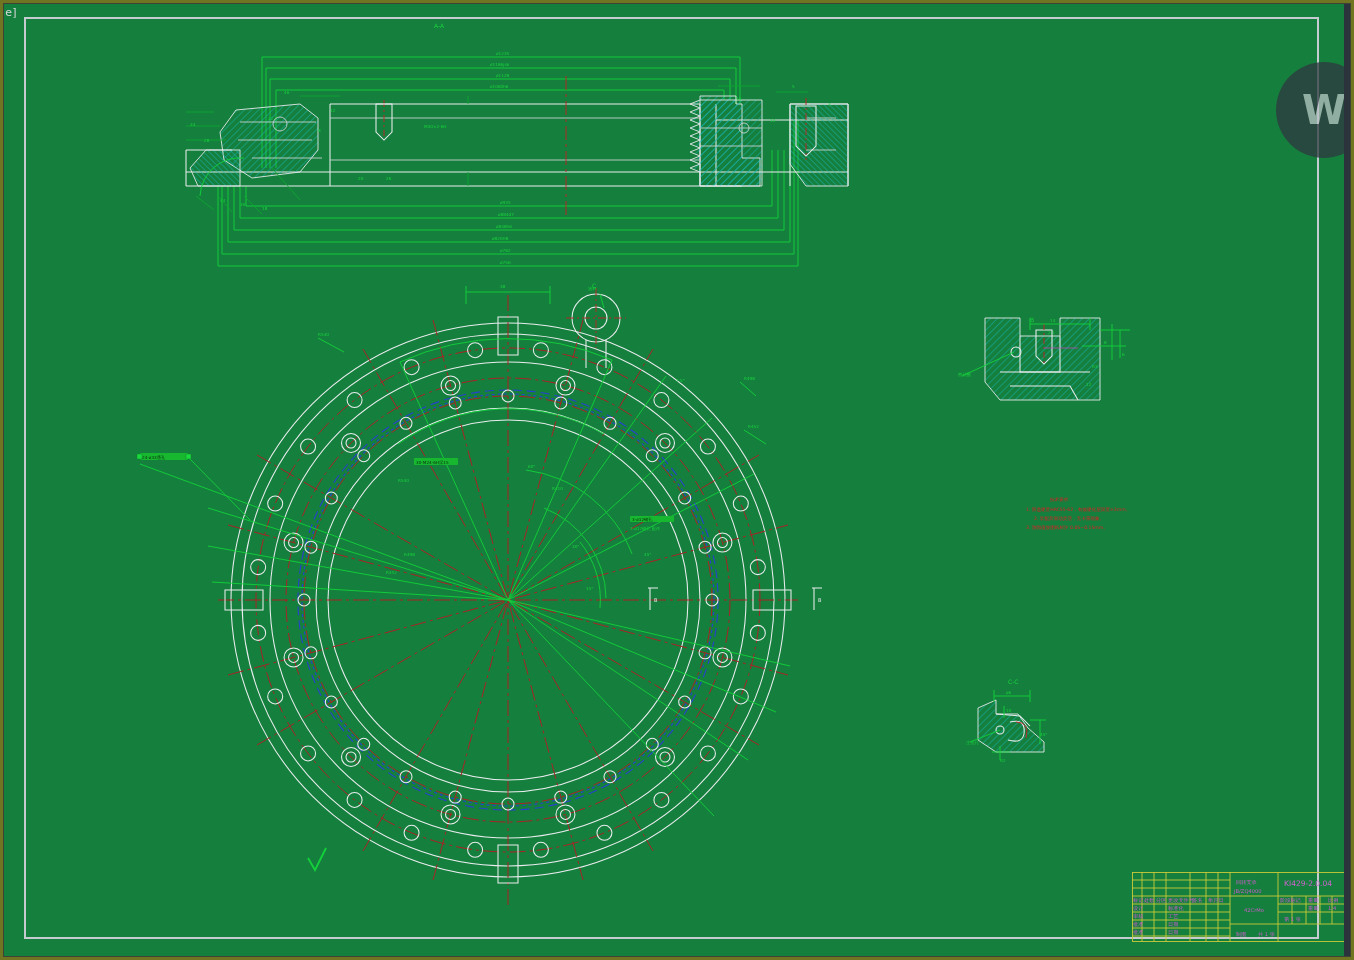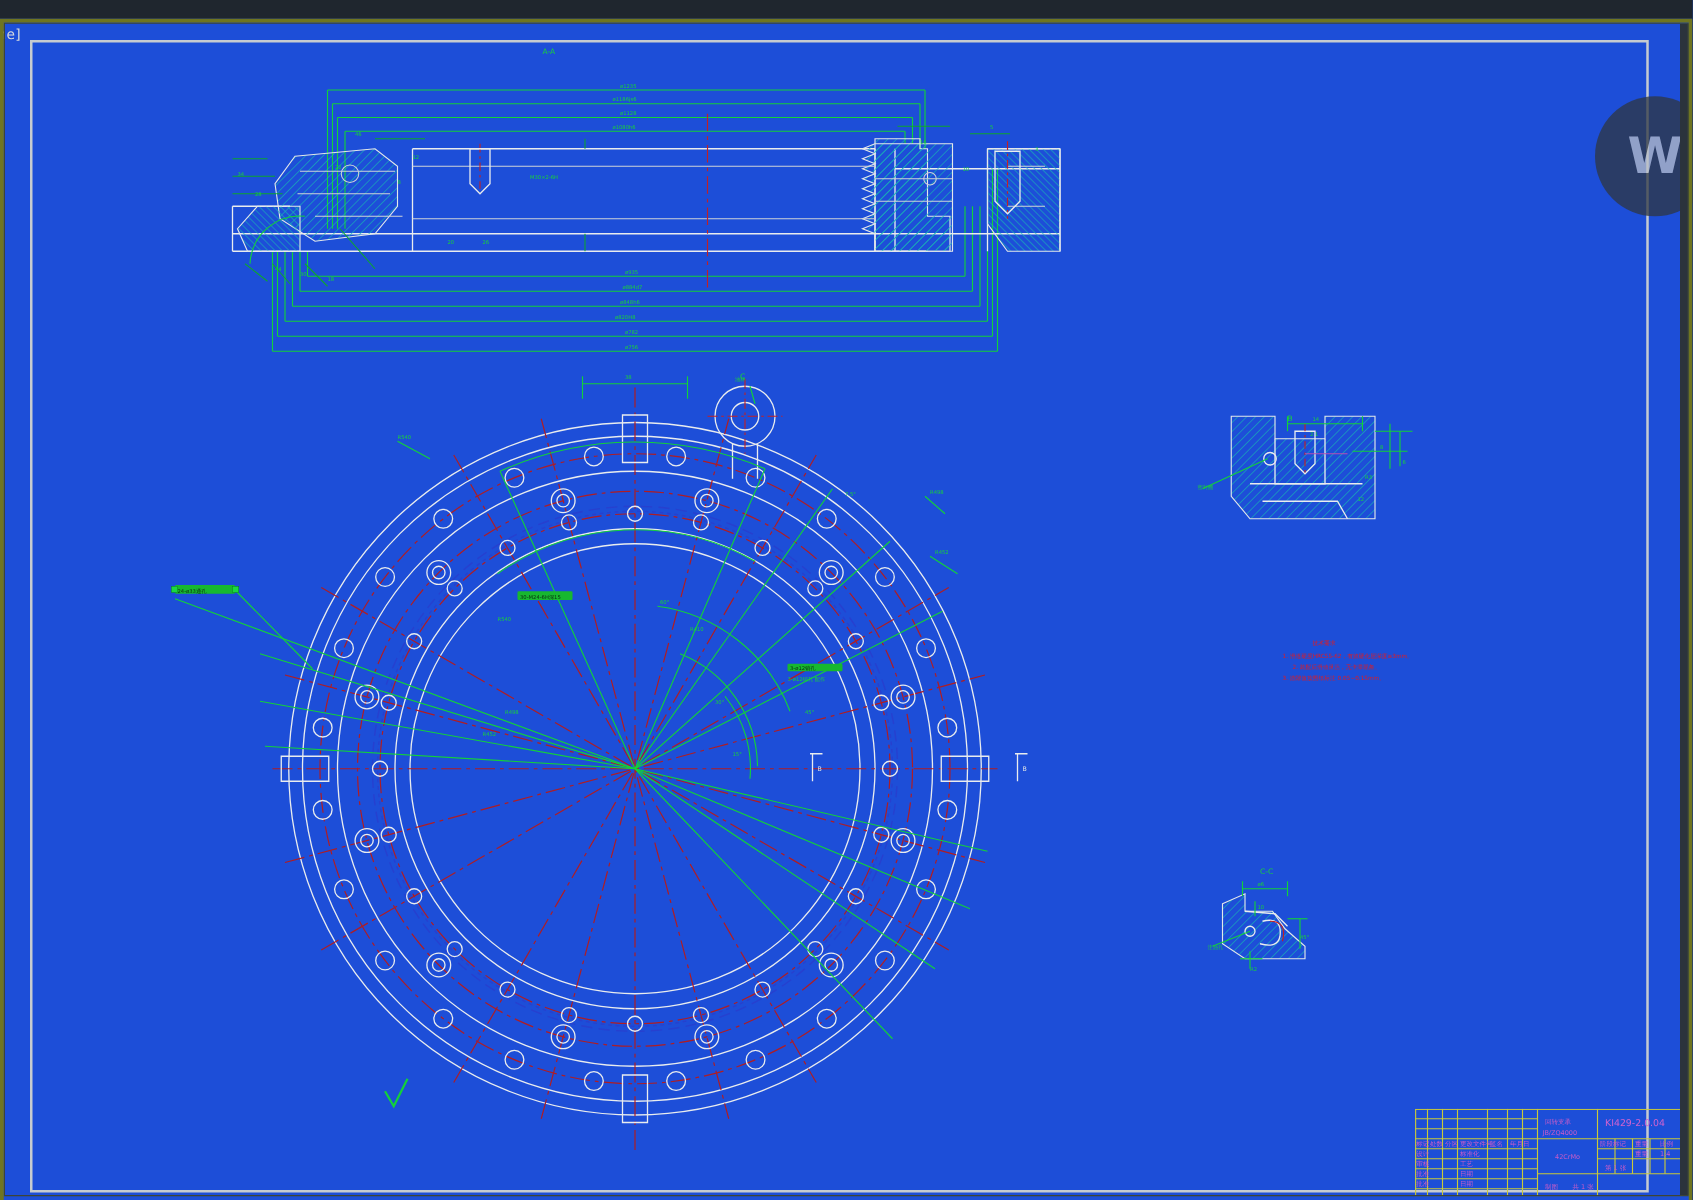--- a/index.html
+++ b/index.html
@@ -1,21 +1,21 @@
 <!DOCTYPE html>
 <html><head>
 <meta charset="utf-8">
 <title>CAD Drawing</title>
 <style>
   html,body{margin:0;padding:0;background:#1f262e;}
   body{
     width:1354px;height:960px;overflow:hidden;position:relative;
     font-family:"DejaVu Sans","Liberation Sans",sans-serif;
   }
-  #app{position:absolute;inset:0;background:#1d4ed8;margin-top:15px;}
+  #app{position:absolute;inset:0;background:#15803d;}
 
   
   .frame-outer{
     position:absolute;left:0;top:0;width:1354px;height:960px;
     border:3px solid #6f7521;box-sizing:border-box;pointer-events:none;
   }
   .frame-outer2{
     position:absolute;left:3px;top:3px;right:3px;bottom:3px;
     border:1px solid #3d4436;box-sizing:border-box;pointer-events:none;
   }

